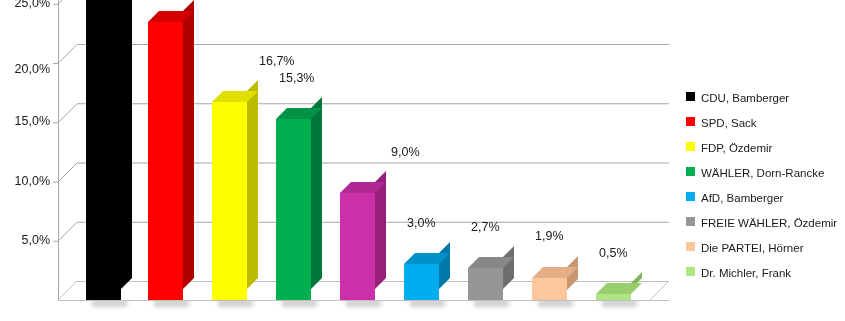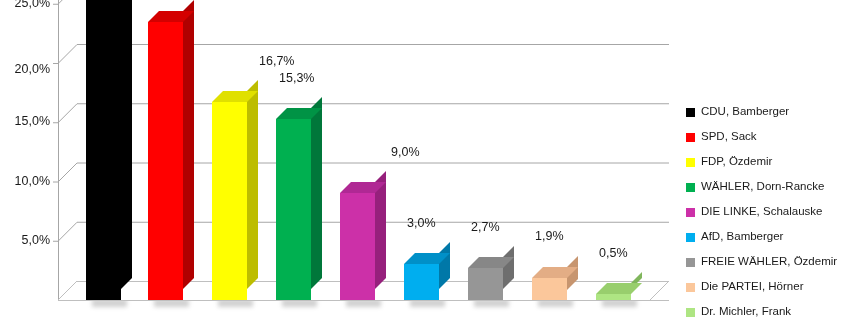--- a/index.html
+++ b/index.html
@@ -26,21 +26,21 @@
   .bar .shadow{
     position:absolute;left:6px;bottom:-7px;width:100%;height:8px;
     background:rgba(0,0,0,.18);filter:blur(2px);z-index:-1;
   }
   .dlabel{
     position:absolute;font-size:12.5px;color:#1a1a1a;white-space:nowrap;
   }
 
   
   #legend{position:absolute;left:686px;top:92px;width:159px;}
-  .lrow{display:flex;align-items:flex-end;height:25px;}
+  .lrow{display:flex;align-items:flex-start;height:25px;}
   .lswatch{width:9px;height:9px;flex:0 0 9px;margin-right:6px;}
   .ltext{font-size:11.5px;color:#1a1a1a;white-space:nowrap;}
 </style>
 </head>
 <body>
 
 <div id="root">
 
   <div id="plot">
     <svg width="680" height="321" style="position:absolute;left:0;top:0;">
@@ -159,24 +159,20 @@
       </div>
       <div class="lrow">
         <span class="lswatch" style="background: rgb(255, 255, 0);"></span>
         <span class="ltext">FDP, Özdemir</span>
       </div>
       <div class="lrow">
         <span class="lswatch" style="background: rgb(0, 176, 80);"></span>
         <span class="ltext">WÄHLER, Dorn-Rancke</span>
       </div>
       <div class="lrow">
-        <span class="lswatch" style="background: rgb(204, 48, 168);"></span>
-        <span class="ltext">DIE LINKE, Schalauske</span>
-      </div>
-      <div class="lrow">
         <span class="lswatch" style="background: rgb(0, 174, 239);"></span>
         <span class="ltext">AfD, Bamberger</span>
       </div>
       <div class="lrow">
         <span class="lswatch" style="background: rgb(150, 150, 150);"></span>
         <span class="ltext">FREIE WÄHLER, Özdemir</span>
       </div>
       <div class="lrow">
         <span class="lswatch" style="background: rgb(251, 199, 155);"></span>
         <span class="ltext">Die PARTEI, Hörner</span>

